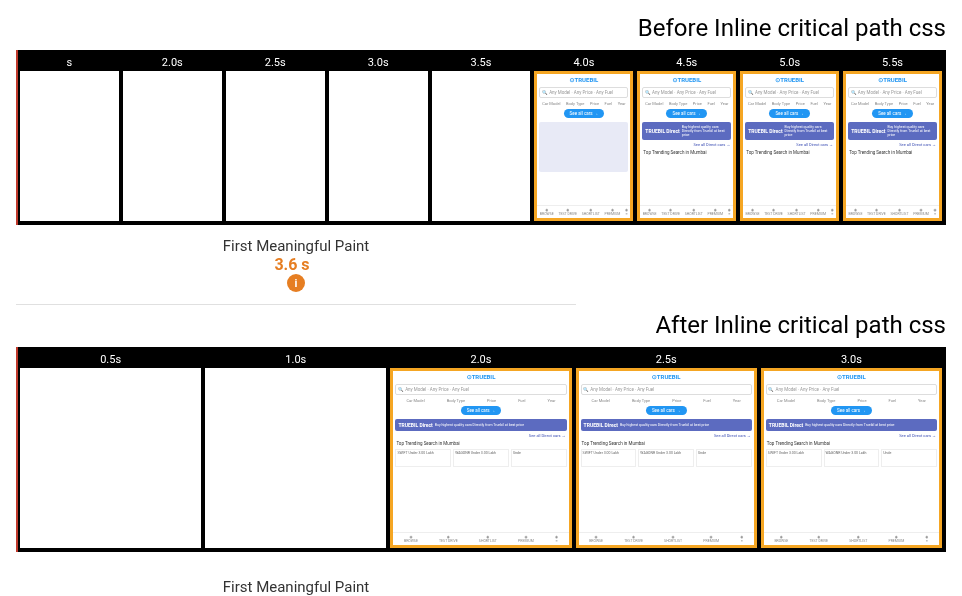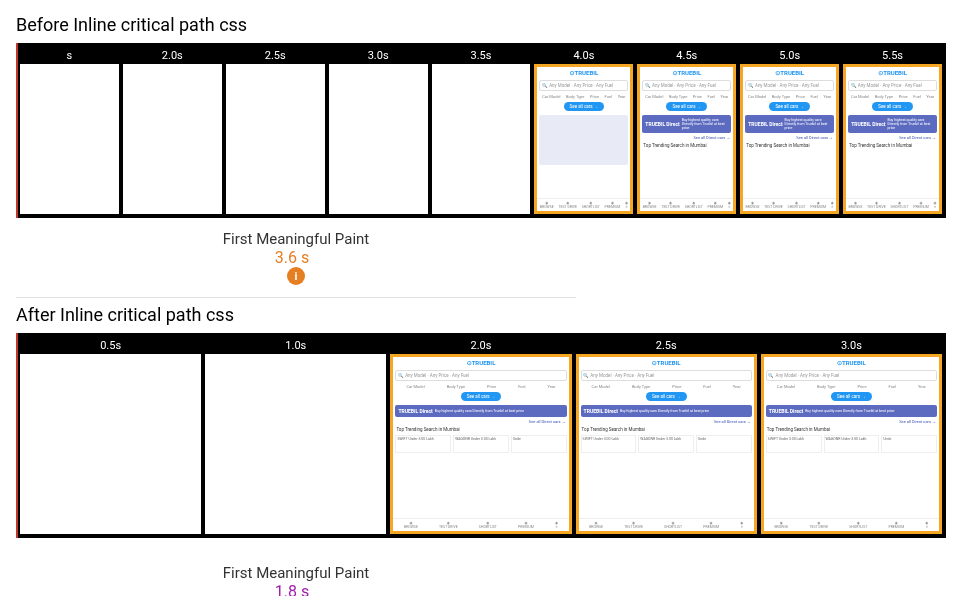--- a/index.html
+++ b/index.html
@@ -1,17 +1,17 @@
 <!DOCTYPE html>
 <html><head>
 <meta charset="utf-8">
 <style>
 * { box-sizing: border-box; margin: 0; padding: 0; }
 body { font-family: -apple-system, BlinkMacSystemFont, "Segoe UI", Roboto, sans-serif; background: #fff; padding: 8px 16px; }
-.section-title { font-size: 18px; font-weight: 400; margin: 6px 0 8px 0; }
+.section-title { font-size: 24px; font-weight: 400; margin: 6px 0 8px 0; text-align: right; }
 .filmstrip { background: #000; padding: 4px; display: flex; gap: 4px; position: relative; }
 .frame-col { flex: 1; display: flex; flex-direction: column; }
 .time-label { color: #fff; font-size: 11px; text-align: center; padding: 2px 0; }
 .frame { background: #fff; height: 150px; position: relative; overflow: hidden; }
 .frame.blank { background: #fff; }
 .frame.loaded { border: 3px solid #f5a623; }
 .frame.tall { height: 180px; }
 .mock-app { width: 100%; height: 100%; display: flex; flex-direction: column; font-size: 5px; color: #666; }
 .mock-header { text-align: center; padding: 2px; color: #2196f3; font-weight: bold; font-size: 6px; }
 .mock-search { margin: 2px; padding: 2px; border: 1px solid #ddd; border-radius: 2px; font-size: 4.5px; color: #999; }
@@ -22,21 +22,21 @@
 .mock-banner-text { font-size: 3.5px; flex: 1; }
 .mock-link { text-align: right; font-size: 4px; color: #3f51b5; padding: 0 3px; }
 .mock-trending { font-size: 4.5px; padding: 3px; color: #333; }
 .mock-cards { display: flex; gap: 2px; padding: 0 2px; }
 .mock-card { flex: 1; border: 1px solid #eee; height: 18px; font-size: 3.5px; padding: 1px; color: #666; }
 .mock-nav { display: flex; justify-content: space-around; border-top: 1px solid #eee; padding: 2px 0; margin-top: auto; font-size: 3.5px; color: #888; }
 .mock-nav span { text-align: center; }
 .mock-placeholder { background: #e8eaf6; margin: 2px; height: 50px; border-radius: 2px; }
 .metric-row { display: flex; align-items: center; padding: 12px 8px; border-bottom: 1px solid #e0e0e0; max-width: 560px; flex-direction: column; }
 .metric-label { flex: 1; font-size: 15px; color: #333; }
-.metric-value { font-size: 16px; font-weight: 400; margin-right: 8px; }
+.metric-value { font-size: 16px; font-weight: 700; margin-right: 8px; }
 .metric-value.warn { color: #e67e22; }
 .metric-value.good { color: #a21caf; }
 .status-icon { width: 18px; height: 18px; border-radius: 50%; display: inline-flex; align-items: center; justify-content: center; color: #fff; font-size: 11px; font-weight: bold; }
 .status-icon.warn { background: #e67e22; }
 .status-icon.good { background: #27ae60; }
 .redline { position: absolute; left: 0; top: 0; bottom: 0; width: 2px; background: #c0392b; z-index: 5; }
 </style>
 </head>
 <body>
 

